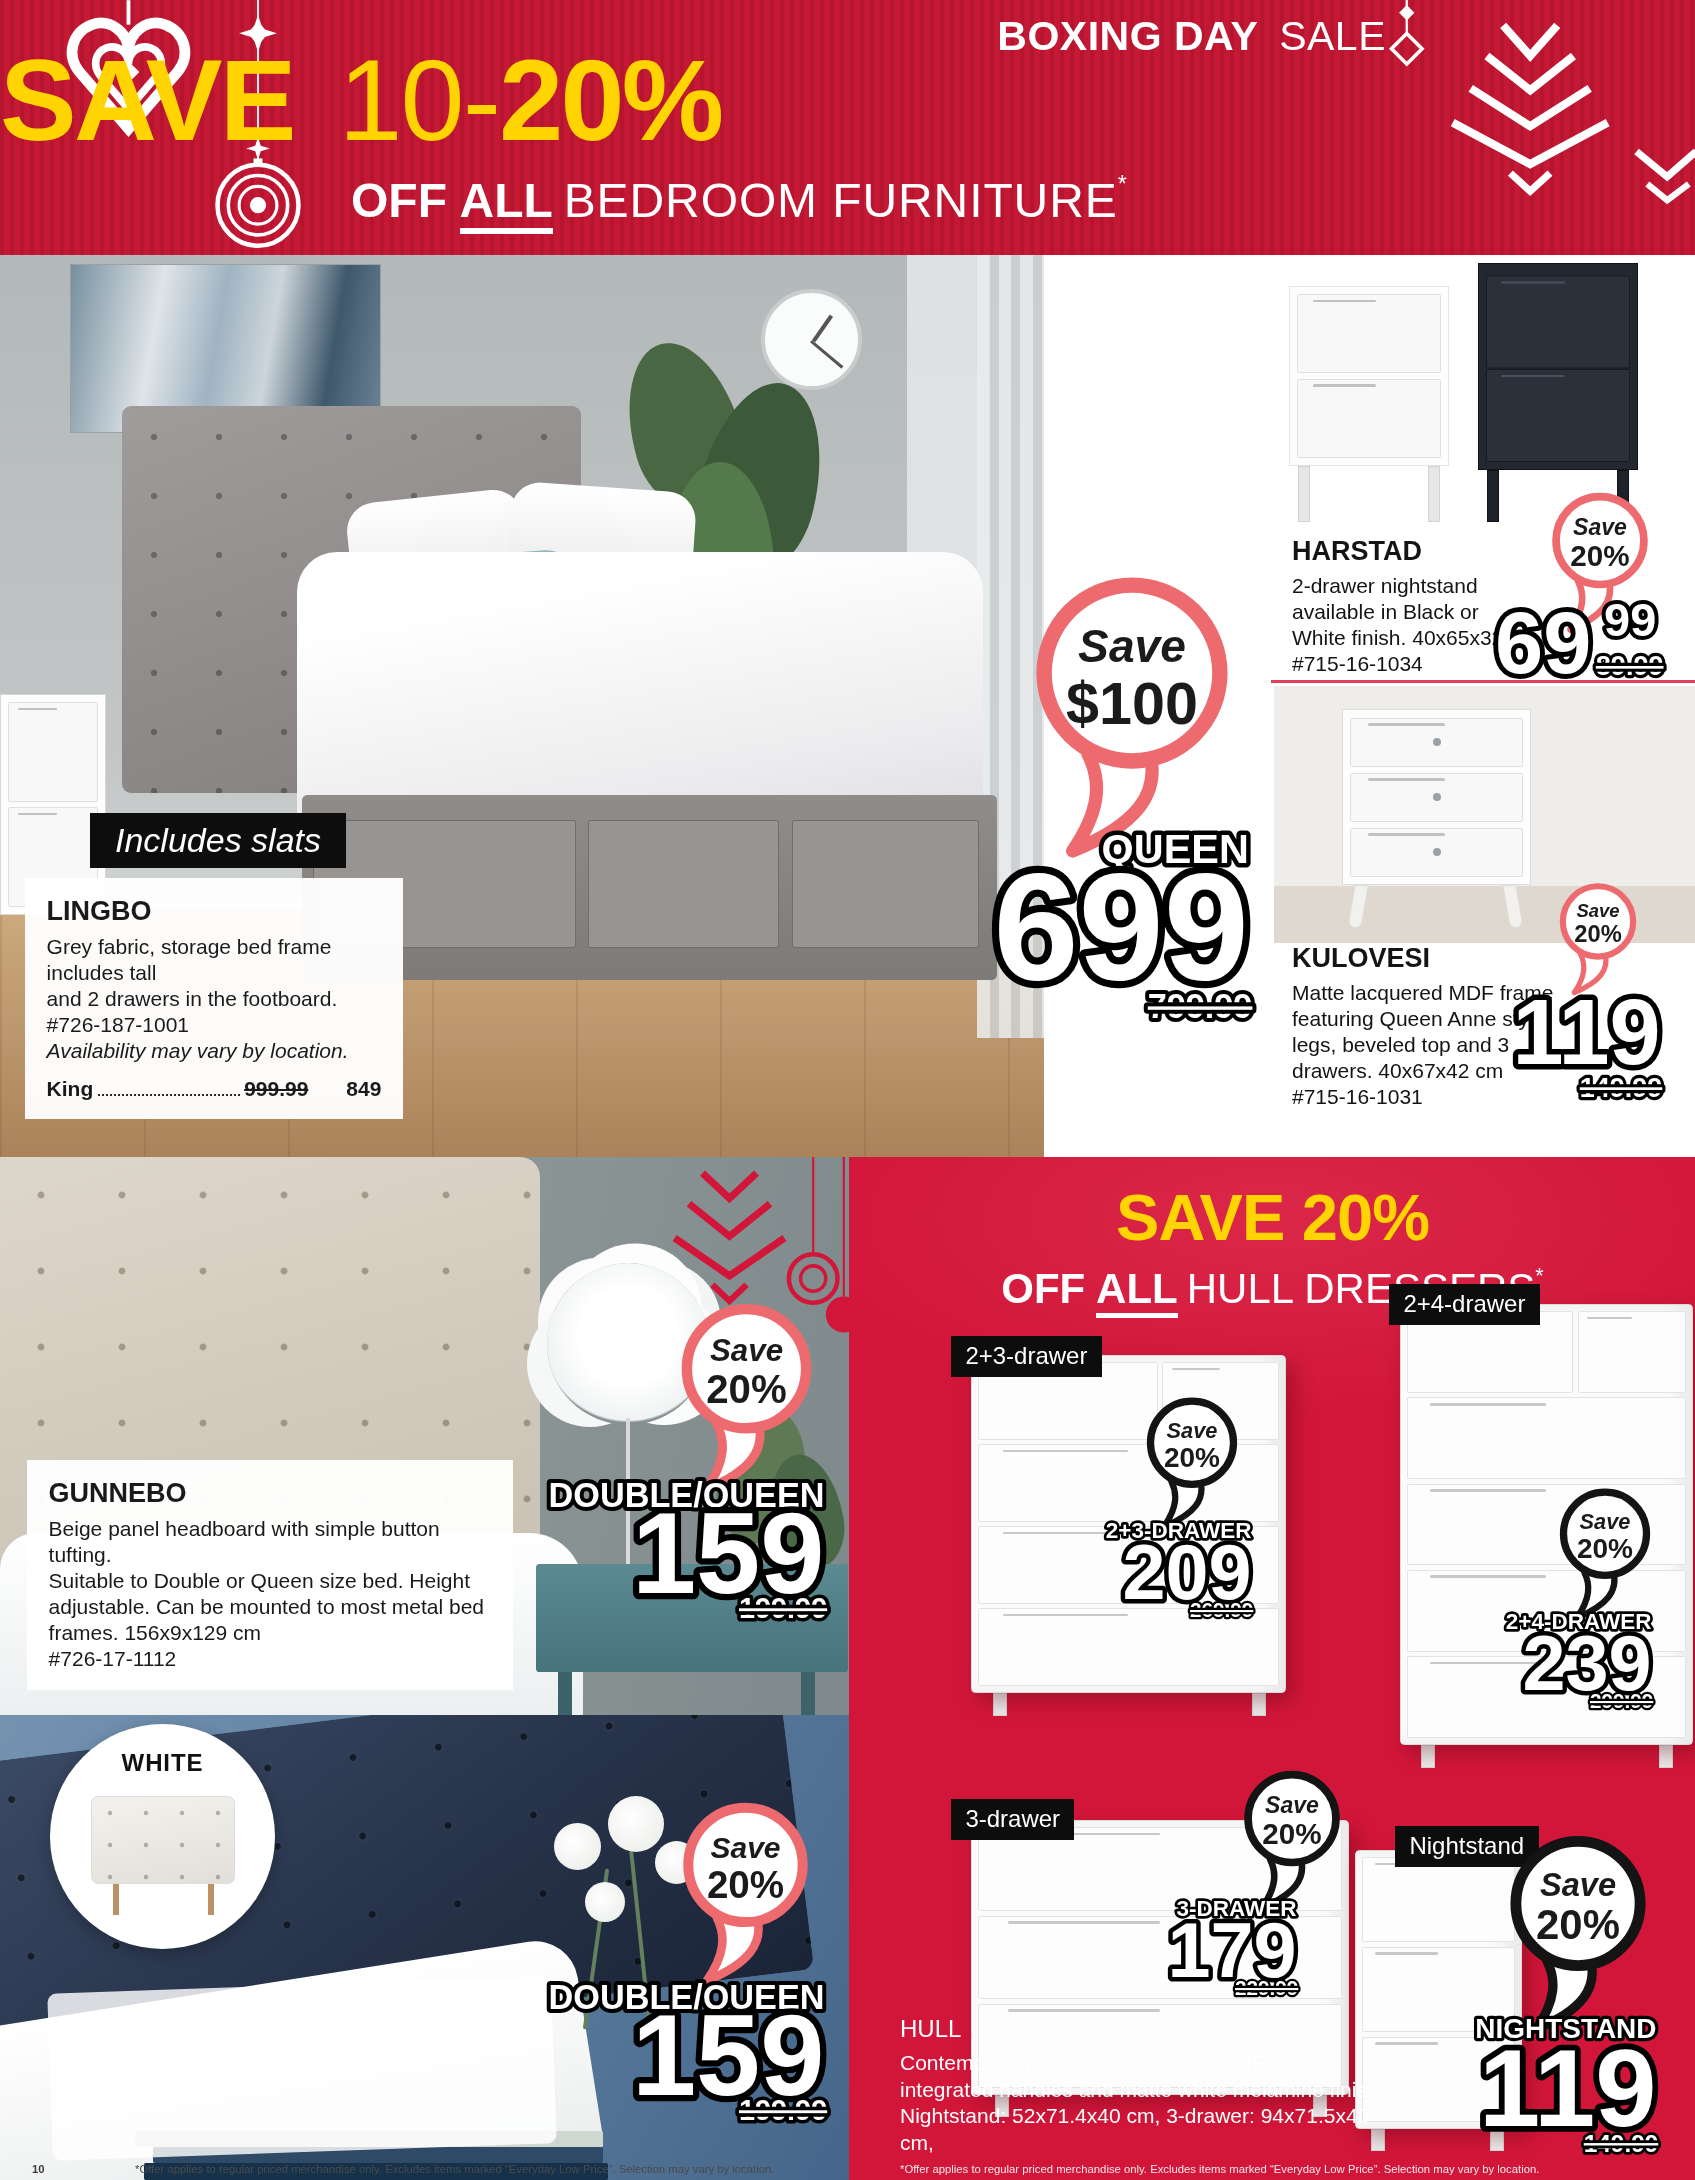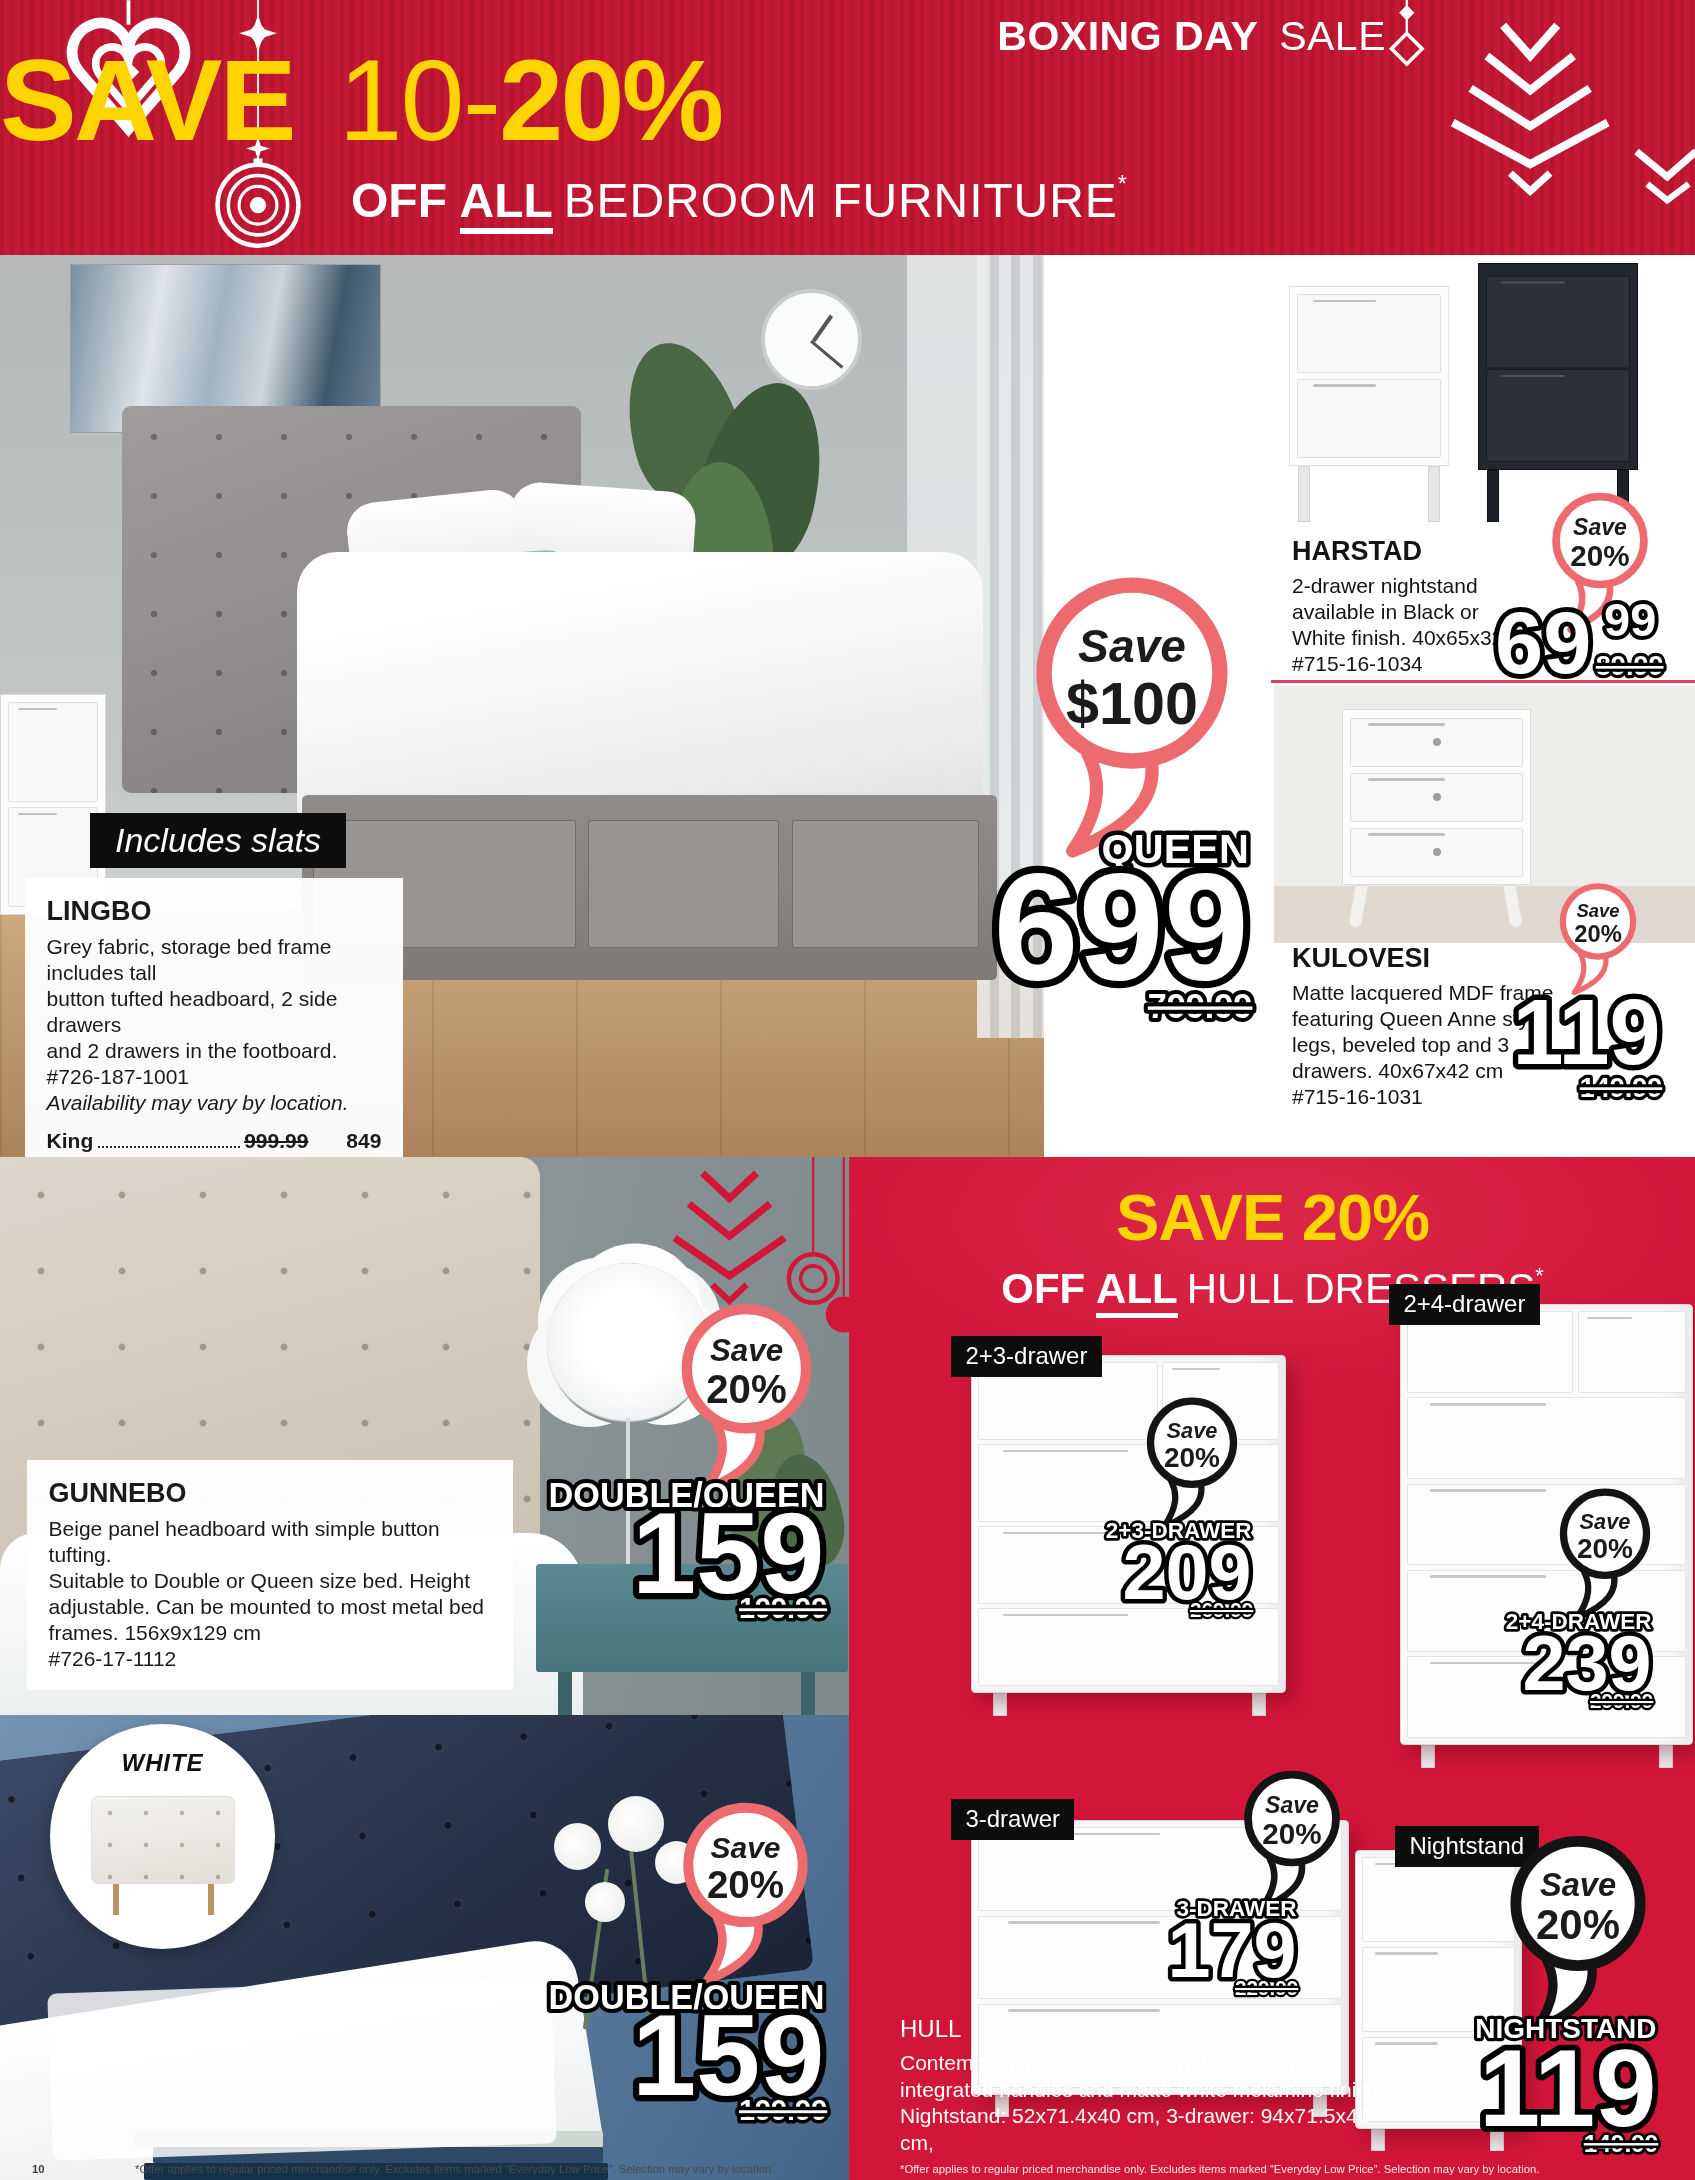--- a/index.html
+++ b/index.html
@@ -94,21 +94,21 @@
   .cleg{position:absolute;width:14.4px;background:#3c626a;}
 
   .photo-dragor{left:0;top:1715px;width:849px;height:465px;
     background:linear-gradient(120deg,#7493b1 0%,#5a7c9c 55%,#45668a 100%);}
   .headboard-d{position:absolute;border-radius:12.6px;transform:rotate(-7deg);transform-origin:left top;
     background:radial-gradient(circle 4.5px at 43px 40px,rgba(0,0,0,.55) 3.2px,rgba(255,255,255,.06) 4px,rgba(0,0,0,0) 5.4px),linear-gradient(150deg,#3b4a66 0%,#27334a 55%,#1b2437 100%);
     background-size:86px 79px,100% 100%;}
   .duvet-d{position:absolute;border-radius:43px;transform:rotate(-9deg);
     background:linear-gradient(180deg,#ffffff,#e9ebec);}
   .book{position:absolute;border-radius:1.8px;}
-  .inset-circle{position:absolute;border-radius:50%;background:#fff;box-shadow:0 5.4px 16px rgba(0,0,0,.25);z-index:24;font-style:italic;}
+  .inset-circle{position:absolute;border-radius:50%;background:#fff;box-shadow:0 5.4px 16px rgba(0,0,0,.25);z-index:24;}
   .inset-circle .lab{position:absolute;top:25px;width:100%;text-align:center;font-weight:900;font-size:24px;letter-spacing:0.9px;color:#111;}
   .mini-head{position:absolute;background:radial-gradient(circle 2.3px at 18px 16px,rgba(120,110,95,.5) 1.8px,rgba(0,0,0,0) 2.7px),linear-gradient(170deg,#f4f2ee,#e2dfd8);background-size:36px 32px,100% 100%;border-radius:7.2px;border:0.9px solid #ddd;}
   .mini-leg{position:absolute;width:6.3px;background:#b99364;}
   .flower{position:absolute;border-radius:50%;background:radial-gradient(circle at 40% 40%,#ffffff,#e8ebe6);}
   .stem{position:absolute;width:3.6px;background:#65805c;border-radius:2.7px;}
 
   
   .hull{position:absolute;left:849px;top:1157px;width:847px;height:1023px;
     background:radial-gradient(ellipse 810px 324px at 50% 6%,rgba(255,120,140,.18),rgba(0,0,0,0) 60%),#d2163a;}
   .hull-save{position:absolute;left:0;top:23.4px;width:100%;text-align:center;color:#ffd400;font-weight:900;font-size:65px;letter-spacing:-0.9px;}
@@ -216,21 +216,20 @@
       <div class="bdrawer" style="left:490px;top:25px;width:187px;height:128px"></div>
     </div>
     <div class="nstand abs" style="left:0;top:439px;width:106px;height:221px">
       <div class="dr"></div>
       <div class="dr"></div>
     </div>
     <div class="blacktag it" style="left:90px;top:558px"><span>Includes slats</span></div>
     <div class="infobox" style="left:25px;top:623px;width:378px">
       <h3>LINGBO</h3>
       <div class="dl">Grey fabric, storage bed frame includes tall</div>
-      <div class="dl">button tufted headboard, 2 side drawers</div>
       <div class="dl">and 2 drawers in the footboard.</div>
       <div class="dl">#726-187-1001</div>
       <div class="dl note">Availability may vary by location.</div>
       <div class="kingrow">
         <span>King</span>
         <span class="leader"></span>
         <s>999.99</s>
         <span class="kp">849</span>
       </div>
     </div>

